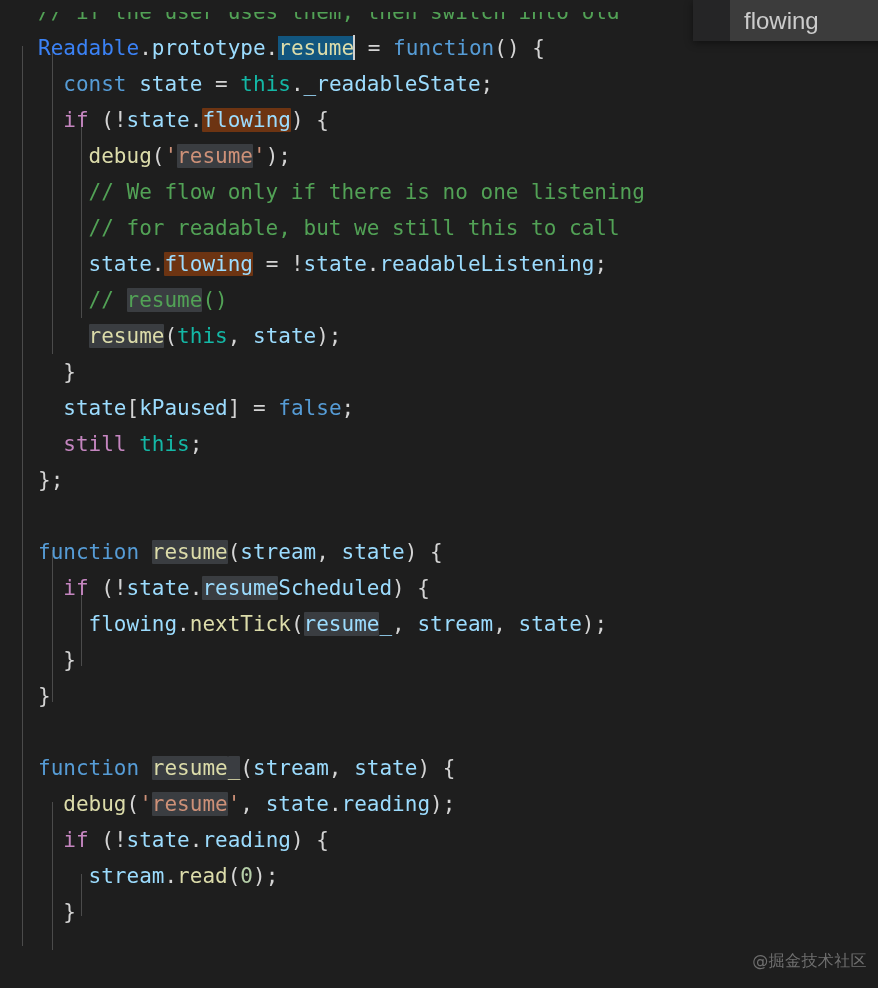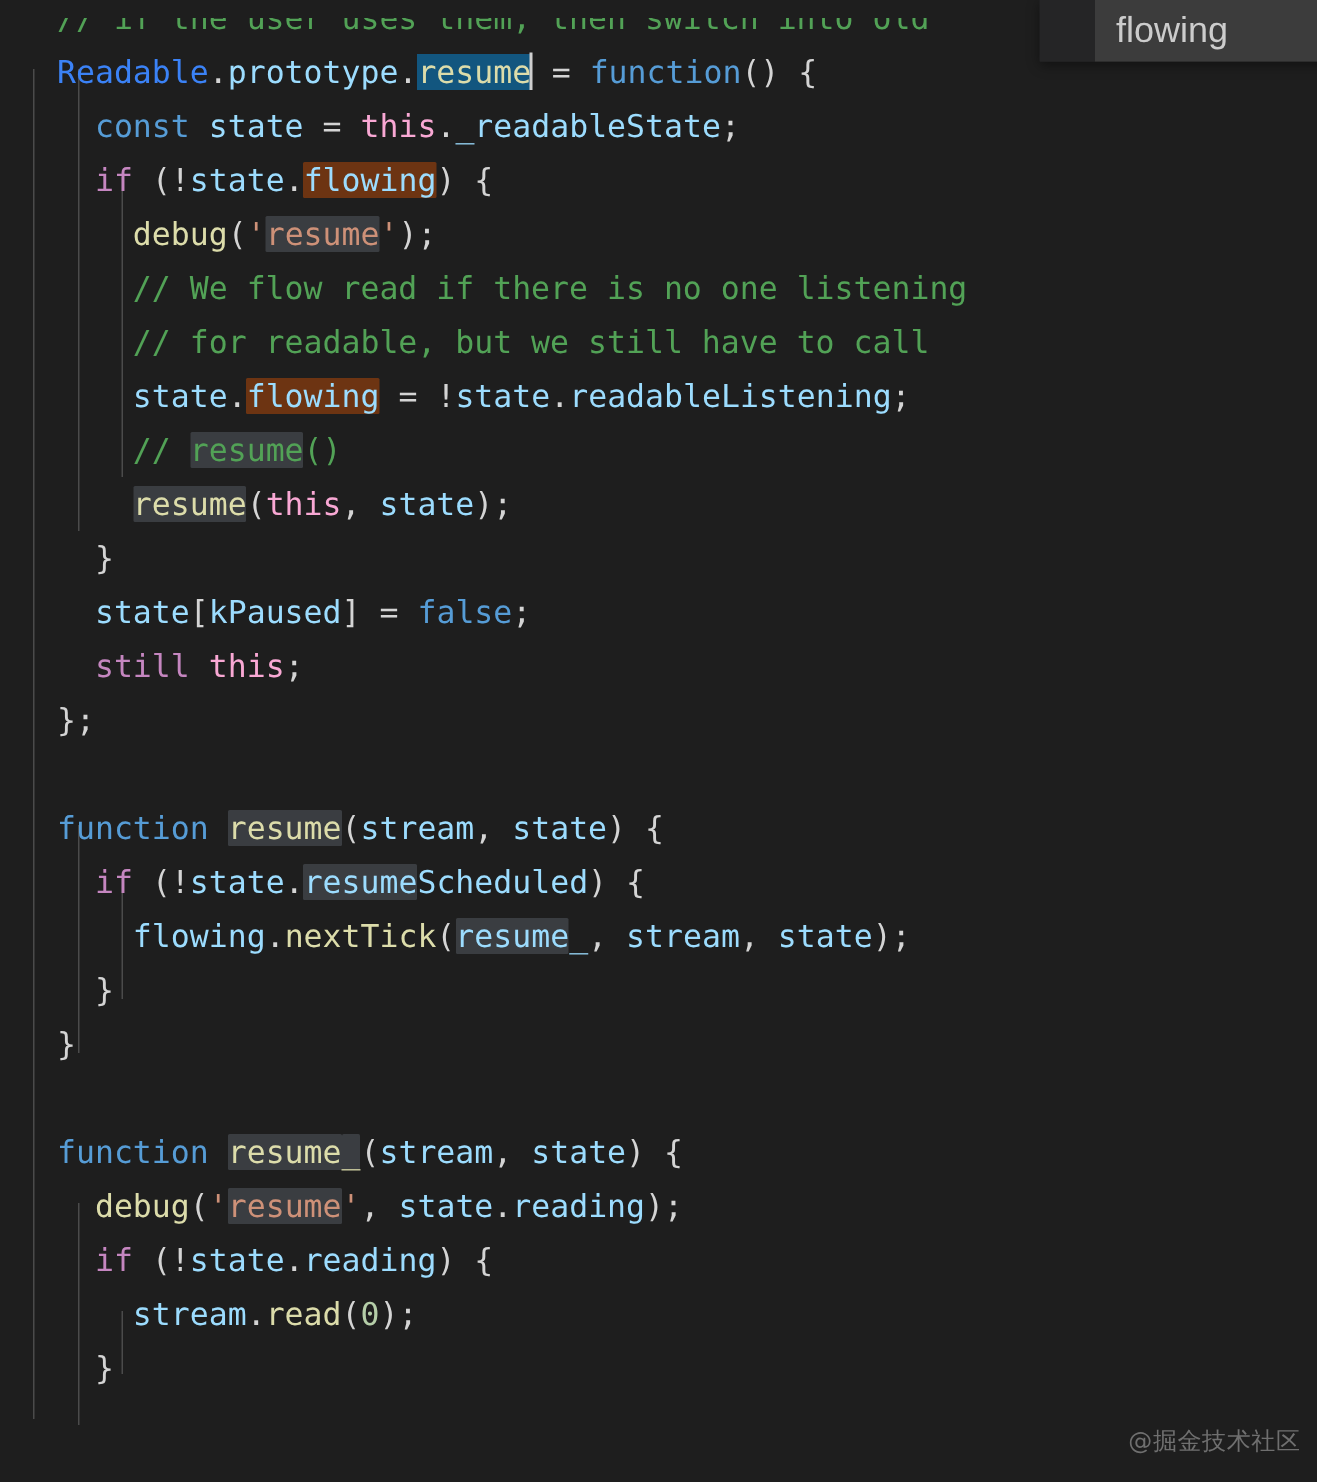--- a/index.html
+++ b/index.html
@@ -58,21 +58,21 @@
   .t-kw    { color: #c586c0; }   
   .t-dec   { color: #569cd6; }   
   .t-var   { color: #9cdcfe; }   
   .t-cls   { color: #3b82f6; }   
   .t-fn    { color: #dcdcaa; }   
   .t-str   { color: #ce9178; }   
   .t-strq  { color: #ce9178; }
   .t-punct { color: #d4d4d4; }
   .t-op    { color: #d4d4d4; }
   .t-num   { color: #b5cea8; }
-  .t-this  { color: #f9a8d4; }
+  .t-this  { color: #14b8a6; }
 
   
   .hl-word {                      
     background: #3a3d41;
     border-radius: 1px;
   }
   .hl-sel {                       
     background: #6d3412;
     border-radius: 1px;
   }
@@ -161,23 +161,23 @@
     <div class="ln clip-top"><span class="linetext"><span class="t-cmt">// if the user uses them, then switch into old</span></span></div>
 
     <div class="ln"><span class="t-cls">Readable</span><span class="t-punct">.</span><span class="t-var">prototype</span><span class="t-punct">.</span><span class="hl-active t-fn">resume</span><span class="caret"></span> <span class="t-op">=</span> <span class="t-dec">function</span><span class="t-punct">() {</span></div>
 
     <div class="ln">  <span class="t-dec">const</span> <span class="t-var">state</span> <span class="t-op">=</span> <span class="t-this">this</span><span class="t-punct">.</span><span class="t-var">_readableState</span><span class="t-punct">;</span></div>
 
     <div class="ln">  <span class="t-kw">if</span> <span class="t-punct">(!</span><span class="t-var">state</span><span class="t-punct">.</span><span class="hl-sel t-var">flowing</span><span class="t-punct">) {</span></div>
 
     <div class="ln">    <span class="t-fn">debug</span><span class="t-punct">(</span><span class="t-strq">'</span><span class="hl-word t-str">resume</span><span class="t-strq">'</span><span class="t-punct">);</span></div>
 
-    <div class="ln">    <span class="t-cmt">// We flow read if there is no one listening</span></div>
-
-    <div class="ln">    <span class="t-cmt">// for readable, but we still have to call</span></div>
+    <div class="ln">    <span class="t-cmt">// We flow only if there is no one listening</span></div>
+
+    <div class="ln">    <span class="t-cmt">// for readable, but we still this to call</span></div>
 
     <div class="ln">    <span class="t-var">state</span><span class="t-punct">.</span><span class="hl-sel t-var">flowing</span> <span class="t-op">=</span> <span class="t-punct">!</span><span class="t-var">state</span><span class="t-punct">.</span><span class="t-var">readableListening</span><span class="t-punct">;</span></div>
 
     <div class="ln">    <span class="t-cmt">// </span><span class="hl-word t-cmt">resume</span><span class="t-cmt">()</span></div>
 
     <div class="ln">    <span class="hl-word t-fn">resume</span><span class="t-punct">(</span><span class="t-this">this</span><span class="t-punct">,</span> <span class="t-var">state</span><span class="t-punct">);</span></div>
 
     <div class="ln">  <span class="t-punct">}</span></div>
 
     <div class="ln">  <span class="t-var">state</span><span class="t-punct">[</span><span class="t-var">kPaused</span><span class="t-punct">]</span> <span class="t-op">=</span> <span class="t-dec">false</span><span class="t-punct">;</span></div>

